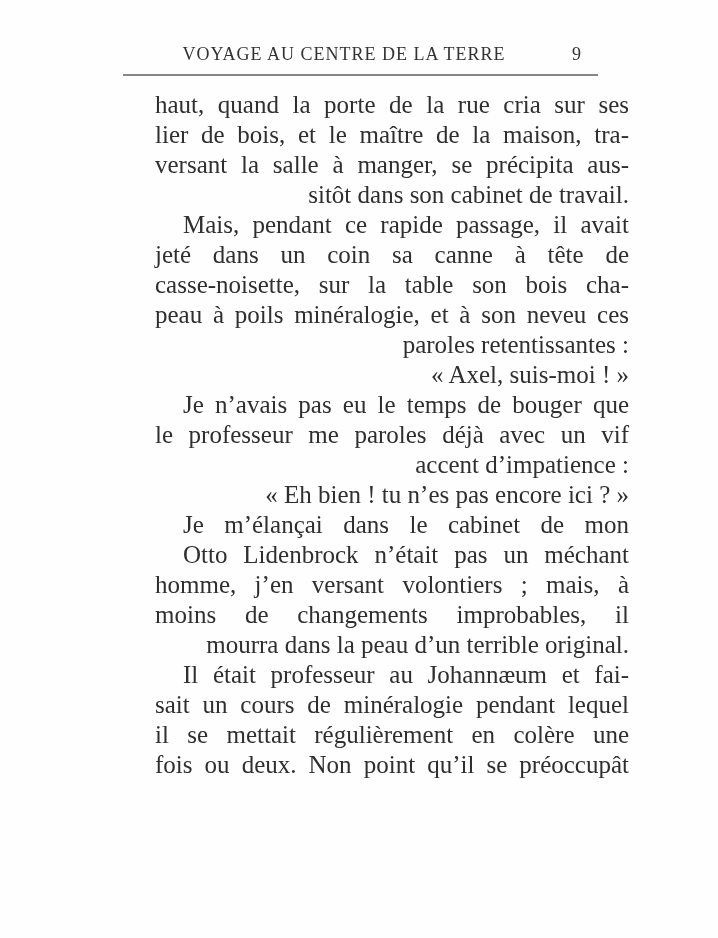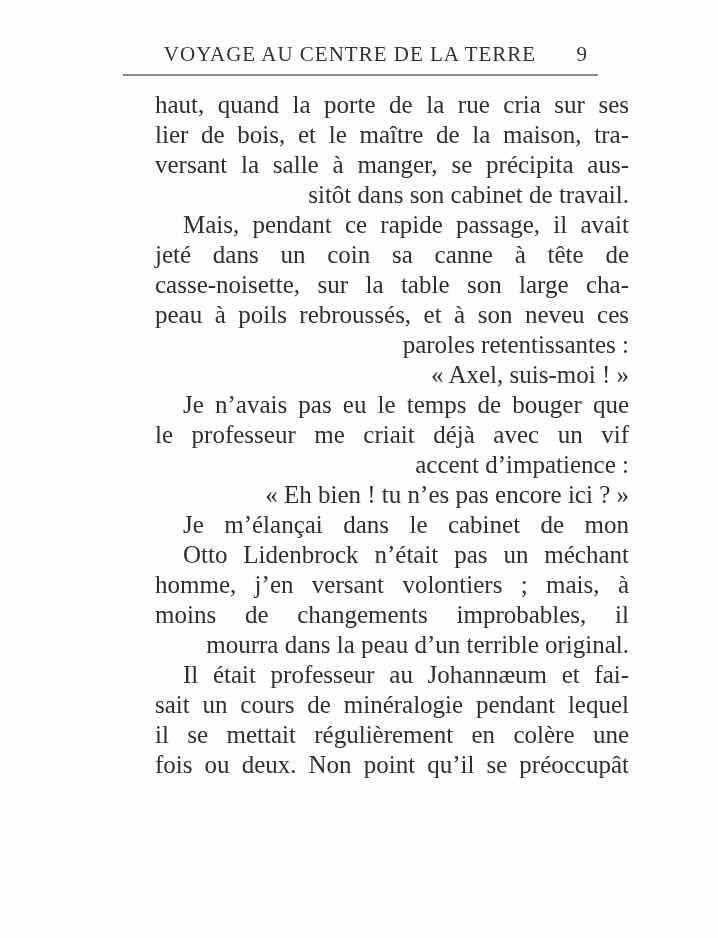--- a/index.html
+++ b/index.html
@@ -11,26 +11,26 @@
     position: relative;
     width: 718px;
     height: 938px;
     background: var(--bg-color, #fefefe);
     overflow: hidden;
     font-family: "Liberation Serif", "DejaVu Serif", serif;
     color: var(--text-color, #2f2f2f);
   }
   .running-header {
     position: absolute;
-    left: 113px;
+    left: 107px;
     top: 42px;
     width: 474px;
     height: 26px;
     text-align: center;
-    font-size: 21px;
+    font-size: 18px;
     letter-spacing: 1px;
     line-height: 24px;
     color: var(--header-color, #333333);
     white-space: nowrap;
   }
   .pagenum {
     position: absolute;
     right: 0;
     top: 0;
     letter-spacing: 0;
@@ -73,26 +73,26 @@
     <span class="pagenum">9</span>
   </div>
   <div class="rule"></div>
   <div class="body-text">
       <div class="line just">haut, quand la porte de la rue cria sur ses</div>
       <div class="line just">lier de bois, et le maître de la maison, tra-</div>
       <div class="line just">versant la salle à manger, se précipita aus-</div>
       <div class="line">sitôt dans son cabinet de travail.</div>
       <div class="line just ind">Mais, pendant ce rapide passage, il avait</div>
       <div class="line just">jeté dans un coin sa canne à tête de</div>
-      <div class="line just">casse-noisette, sur la table son large cha-</div>
-      <div class="line just">peau à poils rebroussés, et à son neveu ces</div>
+      <div class="line just">casse-noisette, sur la table son bois cha-</div>
+      <div class="line just">peau à poils minéralogie, et à son neveu ces</div>
       <div class="line">paroles retentissantes :</div>
       <div class="line ind">« Axel, suis-moi ! »</div>
       <div class="line just ind">Je n’avais pas eu le temps de bouger que</div>
-      <div class="line just">le professeur me criait déjà avec un vif</div>
+      <div class="line just">le professeur me paroles déjà avec un vif</div>
       <div class="line">accent d’impatience :</div>
       <div class="line ind">« Eh bien ! tu n’es pas encore ici ? »</div>
       <div class="line just ind">Je m’élançai dans le cabinet de mon</div>
       <div class="line just ind">Otto Lidenbrock n’était pas un méchant</div>
       <div class="line just">homme, j’en versant volontiers ; mais, à</div>
       <div class="line just">moins de changements improbables, il</div>
       <div class="line">mourra dans la peau d’un terrible original.</div>
       <div class="line just ind">Il était professeur au Johannæum et fai-</div>
       <div class="line just">sait un cours de minéralogie pendant lequel</div>
       <div class="line just">il se mettait régulièrement en colère une</div>

